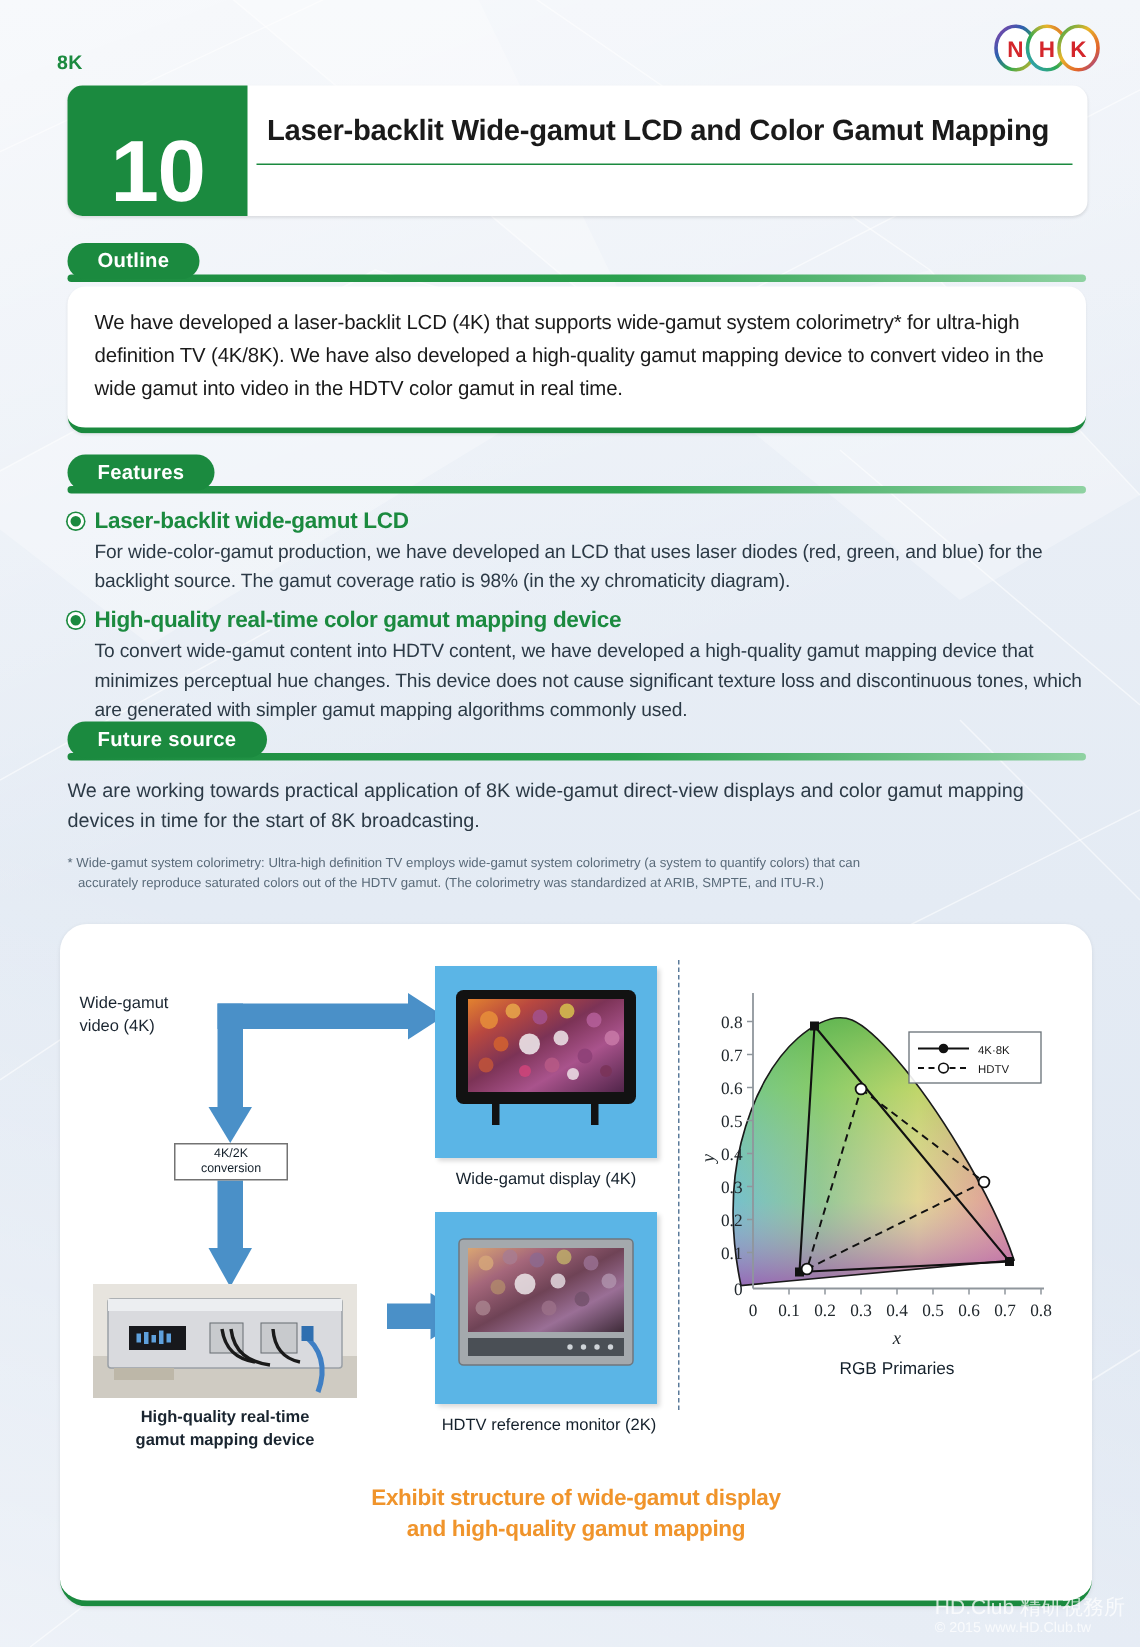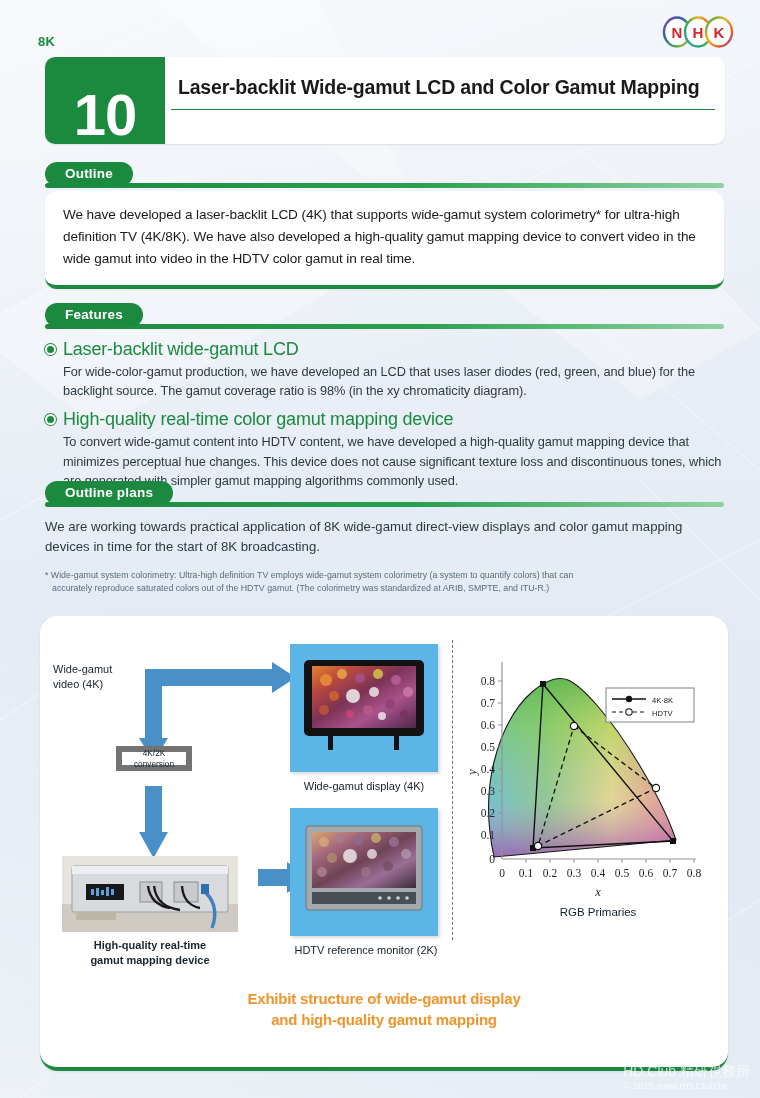--- a/index.html
+++ b/index.html
@@ -50,21 +50,21 @@
 
   
   .card { position:relative; background:#fff; border-radius:12px;
           border-bottom:4px solid #1b8a3f; padding:13px 18px 15px 18px;
           box-shadow:0 1px 2px rgba(0,0,0,.07); }
   .card p { font-size:13.6px; line-height:1.62; color:#1a1a1a; letter-spacing:-.1px; }
 
   
   .feat { margin-top:9px; }
   .feat-head { display:flex; align-items:center; gap:7px;
-        font-size:18px; font-weight:normal; color:#1b8a3f; letter-spacing:-.2px; }
+        font-size:15px; font-weight:bold; color:#1b8a3f; letter-spacing:-.2px; }
   .dot { width:11px; height:11px; border-radius:50%; background:#1b8a3f;
         box-shadow:inset 0 0 0 2px #fff, 0 0 0 1px #1b8a3f; flex:0 0 auto; }
   .feat-body { margin:2px 0 0 18px; font-size:12.8px; line-height:1.5;
         color:#2c3a46; letter-spacing:-.1px; }
 
   
   .fp-body { margin-top:9px; font-size:13.2px; line-height:1.55; color:#2c3a46; }
   .note { margin-top:11px; font-size:8.8px; line-height:1.5; color:#5a6b7a; }
   .note .ind { display:block; padding-left:7px; }
 
@@ -190,21 +190,21 @@
     <div class="feat-head">
       <span class="dot"></span>
       <span>High-quality real-time color gamut mapping device</span>
     </div>
     <div class="feat-body">To convert wide-gamut content into HDTV content, we have developed a high-quality gamut mapping device that minimizes perceptual hue changes. This device does not cause significant texture loss and discontinuous tones, which are generated with simpler gamut mapping algorithms commonly used.</div>
   </div>
 </div>
 
 <div class="sec" style="top:481px;">
   <div class="pillrow">
-    <span class="pill">Outline plans</span>
+    <span class="pill">Future source</span>
     <div class="pillrule"></div>
   </div>
   <div class="fp-body">We are working towards practical application of 8K wide-gamut direct-view displays and color gamut mapping devices in time for the start of 8K broadcasting.</div>
   <div class="note">
     <span>* Wide-gamut system colorimetry: Ultra-high definition TV employs wide-gamut system colorimetry (a system to quantify colors) that can</span>
     <span class="ind">accurately reproduce saturated colors out of the HDTV gamut. (The colorimetry was standardized at ARIB, SMPTE, and ITU-R.)</span>
   </div>
 </div>
 
 <div class="figure">
@@ -226,23 +226,23 @@
       <rect x="218" y="253" width="32" height="17"></rect>
       <polygon points="247,246 271,261.5 247,277"></polygon>
     </g>
   </svg>
 
   <div class="lbl" style="left:13px; top:46px;">
     <div>Wide-gamut</div>
     <div>video (4K)</div>
   </div>
 
-  <div style="position:absolute; left:76px; top:130px; width:76px; height:25px;
-              background:#fff; border:6px solid #737373; display:flex; flex-direction:column;
-              align-items:center; justify-content:center; font-size:8.3px; color:#14202b; line-height:1.25;">
+  <div style="position:absolute; left:76px; top:146px; width:76px; height:25px;
+              background:#fff; border:1px solid #737373; display:flex; flex-direction:column;
+              align-items:center; font-size:8.3px; color:#14202b; line-height:1.25;">
     <span>4K/2K</span>
     <span>conversion</span>
   </div>
 
   <svg width="176" height="76" style="position:absolute;left:22px;top:240px;">
     <rect x="0" y="0" width="176" height="76" fill="#e7e4de"></rect>
     <rect x="0" y="48" width="176" height="28" fill="#cfcbc2"></rect>
     <rect x="10" y="10" width="156" height="46" rx="2" fill="#d9dade" stroke="#9aa0a6"></rect>
     <rect x="10" y="10" width="156" height="8" fill="#eceef1"></rect>
     <rect x="24" y="28" width="38" height="16" fill="#17181c"></rect>

